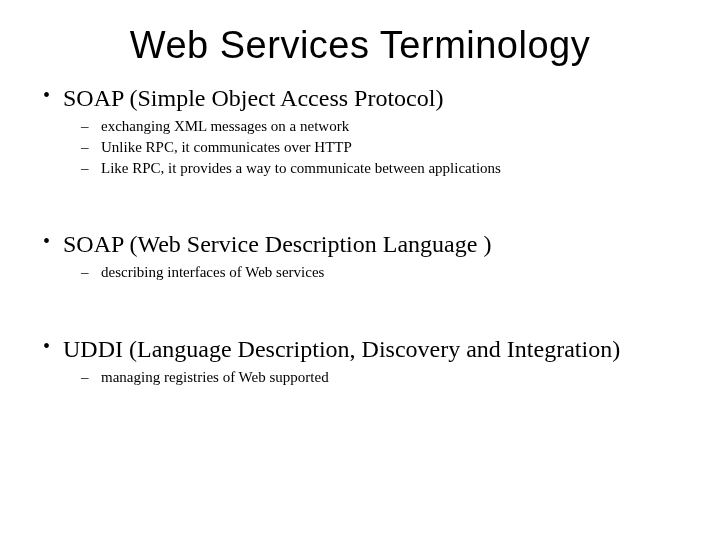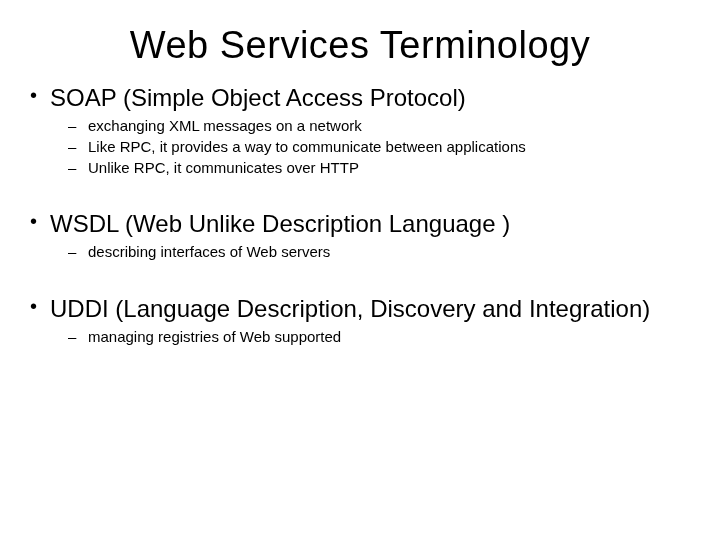--- a/index.html
+++ b/index.html
@@ -19,22 +19,23 @@
   }
   .title {
     text-align: center;
     font-size: 38px;
     font-weight: 400;
     margin: 6px 0 16px 0;
     letter-spacing: 0.5px;
   }
   ul.level1 {
     list-style: none;
-    margin: 0;
+    margin: 13px;
     padding: 0;
+    font-family: Liberation Serif, serif;
   }
   ul.level1 > li {
     position: relative;
     padding-left: 22px;
     font-size: 24px;
     line-height: 1.25;
     margin-bottom: 6px;
   }
   ul.level1 > li::before {
     content: "•";
@@ -69,33 +70,33 @@
 <body>
 
 <div class="slide">
   <div class="title">Web Services Terminology</div>
 
   <ul class="level1">
     <li>
       <span>SOAP (Simple Object Access Protocol)</span>
       <ul class="level2">
         <li>exchanging XML messages on a network</li>
+        <li>Unlike RPC, it communicates over HTTP</li>
         <li>Like RPC, it provides a way to communicate between applications</li>
-        <li>Unlike RPC, it communicates over HTTP</li>
       </ul>
     </li>
   </ul>
 
   <div class="gap"></div>
 
   <ul class="level1">
     <li>
-      <span>WSDL (Web Unlike Description Language )</span>
+      <span>SOAP (Web Service Description Language )</span>
       <ul class="level2">
-        <li>describing interfaces of Web servers</li>
+        <li>describing interfaces of Web services</li>
       </ul>
     </li>
   </ul>
 
   <div class="gap"></div>
 
   <ul class="level1">
     <li>
       <span>UDDI (Language Description, Discovery and Integration)</span>
       <ul class="level2">

